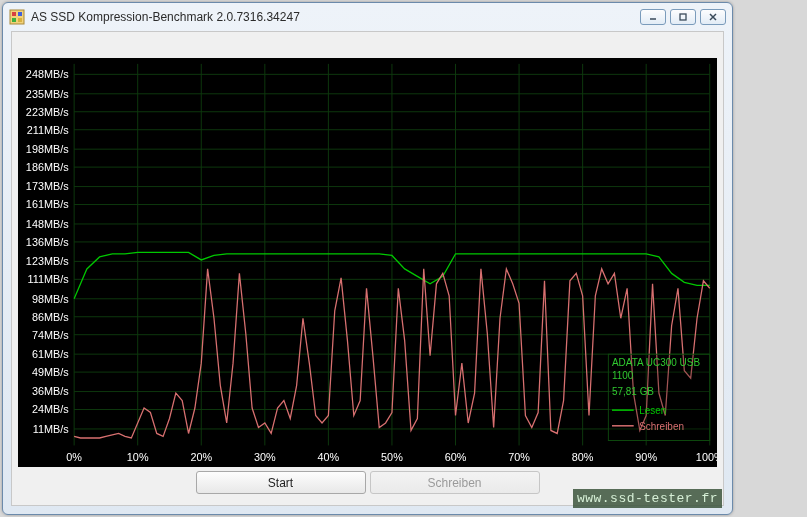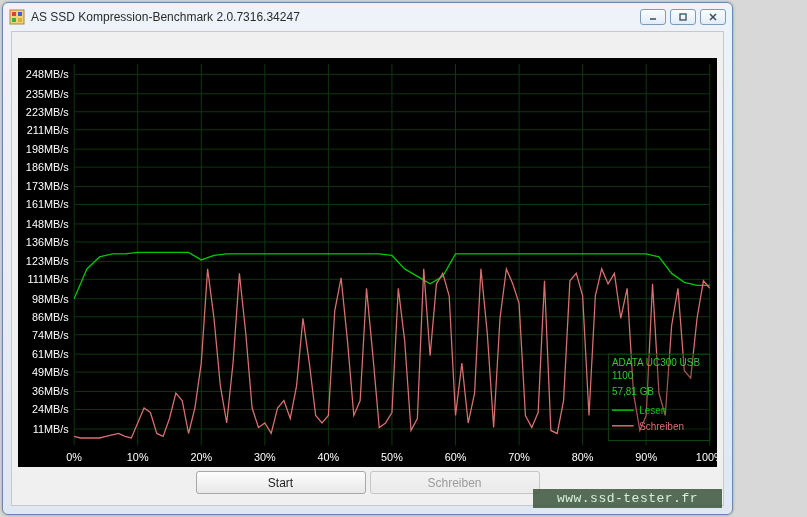--- a/index.html
+++ b/index.html
@@ -16,21 +16,21 @@
   .menubar { height: 22px; padding: 2px 6px; font-size: 12px; color: #222; }
   .menubar .mi { padding: 1px 6px; display: inline-block; margin-top: 36px; }
   .chartwrap { position: absolute; top: 26px; left: 6px; right: 6px; bottom: 38px; background: #000; }
   svg.chart { width: 100%; height: 100%; display: block; }
   .ytick { font: 12px "Segoe UI", sans-serif; fill: #fff; }
   .xtick { font: 12px "Segoe UI", sans-serif; fill: #fff; }
   .legendtxt { font: 11px "Segoe UI", sans-serif; }
   .btnrow { position: absolute; left: 0; right: 0; bottom: 6px; height: 28px; display: flex; justify-content: center; gap: 4px; }
   .btn { width: 170px; height: 23px; border: 1px solid #a8a8a8; border-radius: 3px; background: linear-gradient(#fdfdfd,#e8e8e8); font-size: 12px; color: #222; display: flex; align-items: center; justify-content: center; }
   .btn.disabled { color: #9a9a9a; background: linear-gradient(#f3f3f3,#eaeaea); border-color: #c6c6c6; }
-  .watermark { position: absolute; right: 10px; bottom: 6px; background: rgba(60,85,60,.85); color: #d7f0d7; font: 13px "Courier New", monospace; padding: 2px 24px; letter-spacing: .5px; }
+  .watermark { position: absolute; right: 10px; bottom: 6px; background: rgba(60,85,60,.85); color: #d7f0d7; font: 13px "Courier New", monospace; padding: 2px 4px; letter-spacing: .5px; }
 </style>
 </head>
 <body>
 
 <div class="win">
   <div class="titlebar">
     <span class="ic">
       <svg viewBox="0 0 16 16">
           <rect x="1" y="1" width="14" height="14" fill="#f2d27a" stroke="#a8883a"></rect>
           <rect x="3" y="3" width="4" height="4" fill="#d84040"></rect>

